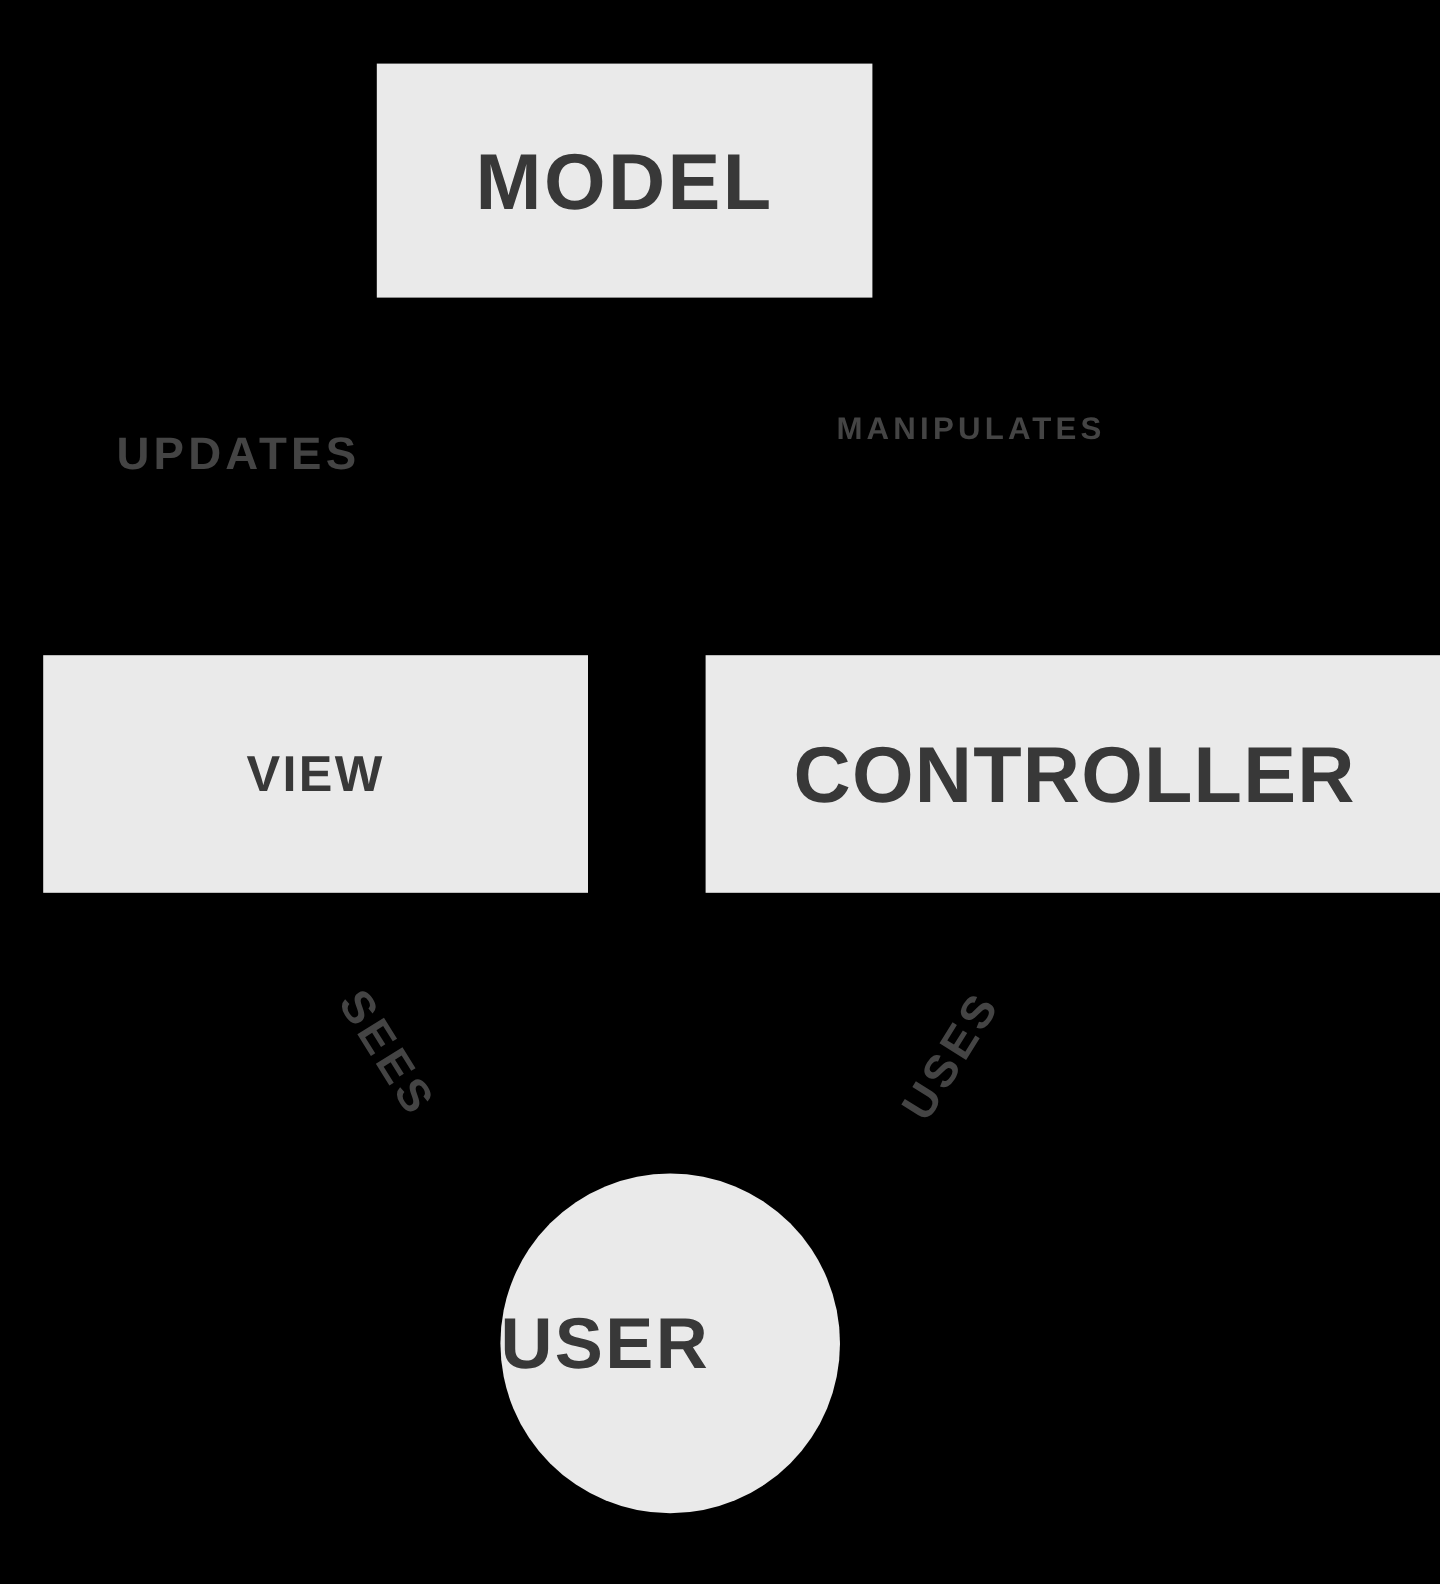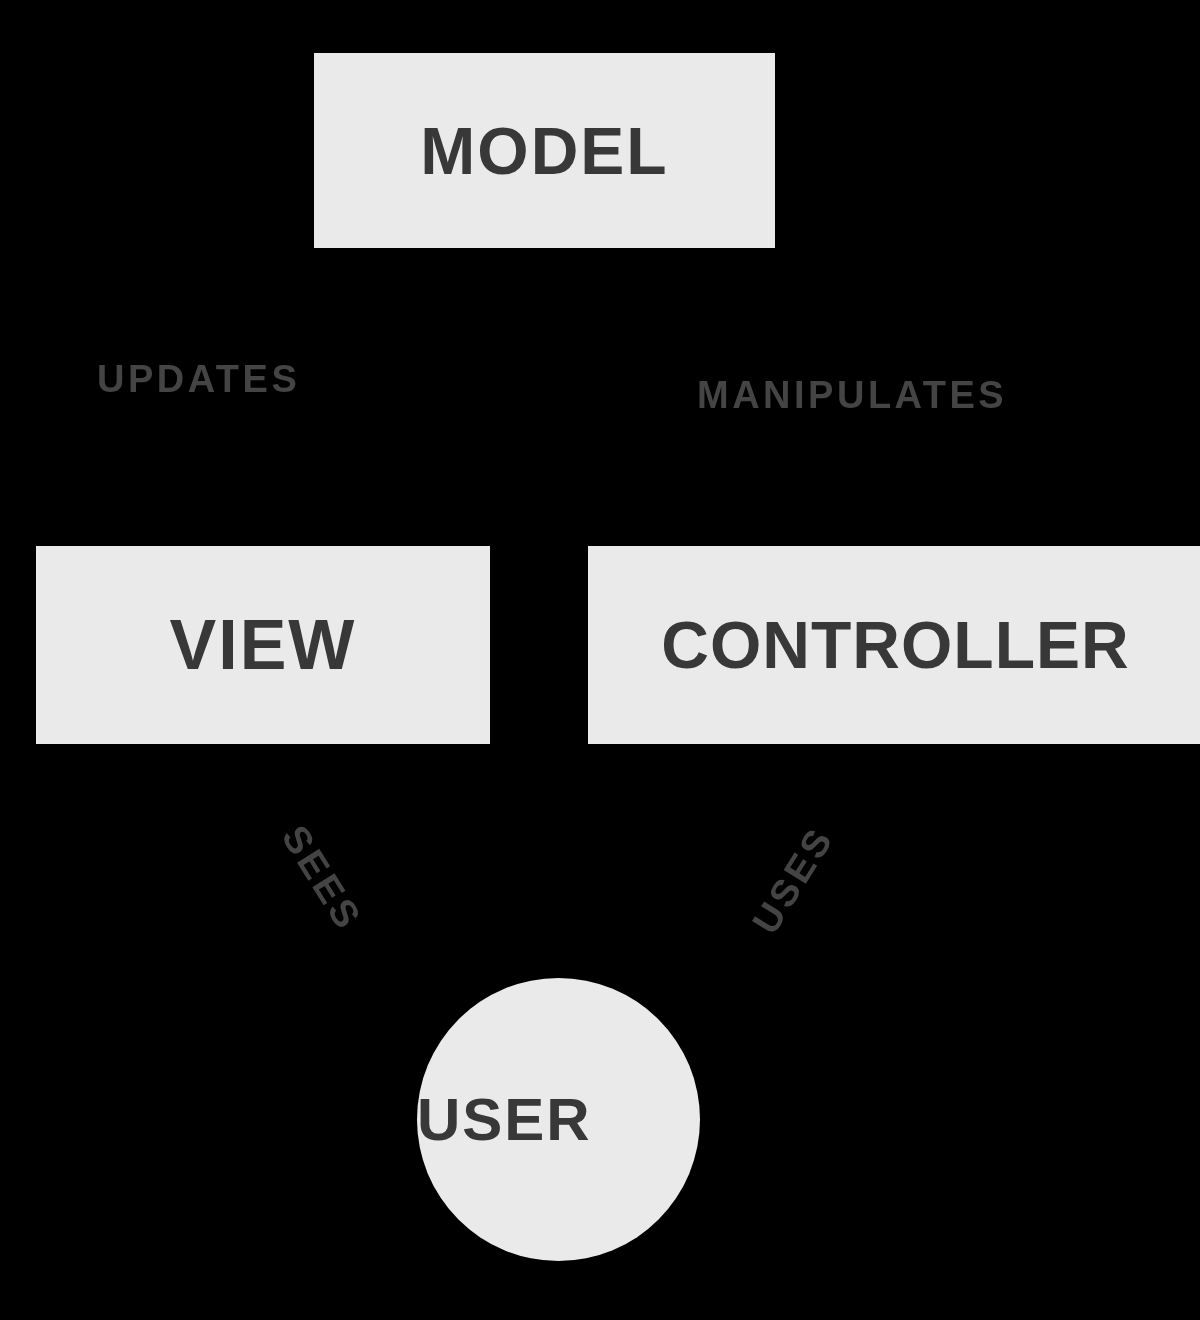--- a/index.html
+++ b/index.html
@@ -42,32 +42,32 @@
     letter-spacing: 1px;
     line-height: 1;
     white-space: nowrap;
     user-select: none;
   }
 
   
   #box-model {
     left: 314px;
     top: 53px;
-    width: 461px;
+    width: 413px;
     height: 195px;
   }
   #box-model .node-label { font-size: 66px; letter-spacing: 2px; }
 
   #box-view {
     left: 36px;
     top: 546px;
     width: 454px;
     height: 198px;
   }
-  #box-view .node-label { font-size: 70px; letter-spacing: 2px; }
+  #box-view .node-label { font-size: 42px; letter-spacing: 2px; }
 
   #box-controller {
     left: 553px;
     top: 546px;
     width: 615px;
     height: 198px;
     margin-left: 35px;
   }
   #box-controller .node-label { font-size: 66px; letter-spacing: 1px; }
 
@@ -91,22 +91,22 @@
 
   #label-updates {
     left: 97px;
     top: 360px;
     font-size: 38px;
     letter-spacing: 3.5px;
   }
 
   #label-manipulates {
     left: 697px;
-    top: 376px;
-    font-size: 38px;
+    top: 344px;
+    font-size: 26px;
     letter-spacing: 3.5px;
   }
 
   #label-sees {
     left: 322px;
     top: 878px;
     font-size: 38px;
     letter-spacing: 3.5px;
     transform: translate(-50%, -50%) rotate(58deg);
   }

